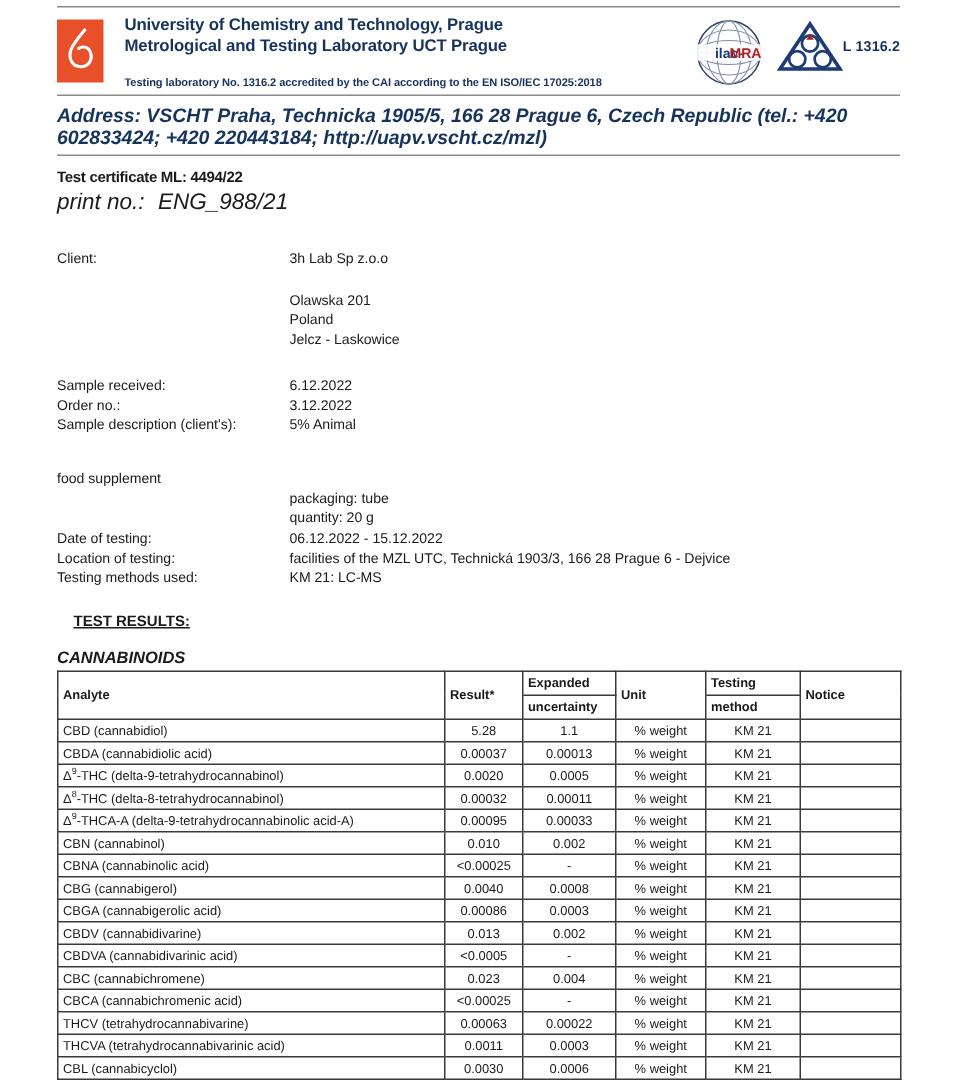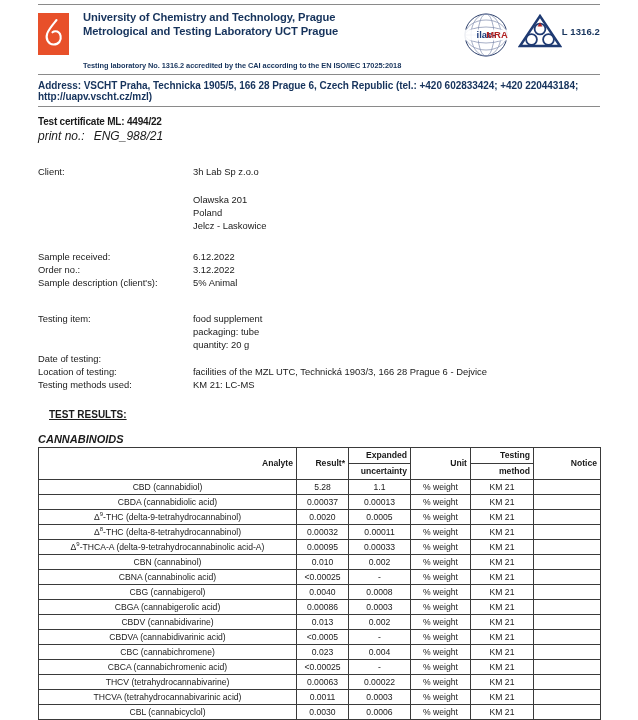--- a/index.html
+++ b/index.html
@@ -55,21 +55,21 @@
   .org-line {
     font-size: 11.2px;
     font-weight: bold;
     line-height: 1.22;
     letter-spacing: -0.1px;
     color: #16335c;
   }
   .accred-line {
     font-size: 7.4px;
     font-weight: bold;
-    margin-top: 23px;
+    margin-top: 12px;
     color: #16335c;
     letter-spacing: -0.05px;
   }
 
   .logo-group {
     flex: 0 0 auto;
     display: flex;
     align-items: flex-start;
     gap: 9px;
     padding-top: 1px;
@@ -83,38 +83,39 @@
   .logo-cai { width: 44px; height: 38px; }
   .cai-label {
     font-size: 9.5px;
     font-weight: bold;
     color: #16335c;
     margin-top: 0px;
     letter-spacing: 0.1px;
   }
 
   .address-line {
-    font-size: 10px;
+    font-size: 13px;
     font-weight: bold;
     padding: 5px 38px 4px 38px;
     color: #16335c;
     letter-spacing: -0.05px;
+    font-style: italic;
   }
 
   
   .title-block {
     padding: 9px 38px 0 38px;
   }
   .doc-title {
     font-size: 10px;
     font-weight: bold;
     letter-spacing: -0.2px;
   }
   .print-no {
-    font-size: 12px;
+    font-size: 15px;
     font-style: italic;
     margin-top: 2px;
   }
   .print-no .pn-label { margin-right: 9px; }
 
   
   .info {
     padding: 0 38px;
     font-size: 9.4px;
   }
@@ -155,25 +156,25 @@
   }
   table.results th,
   table.results td {
     border: 1px solid #3a3a3a;
     padding: 1px 3px;
     height: 12px;
     vertical-align: middle;
   }
   table.results thead th {
     font-weight: bold;
-    text-align: right;
+    text-align: left;
     height: 13px;
   }
   th.col-analyte { text-align: left; }
-  td.analyte { text-align: center; white-space: nowrap; }
+  td.analyte { text-align: left; white-space: nowrap; }
   td.num, td.unit, td.method { text-align: center; }
   td.notice { text-align: center; }
   .hdr-sub {
     border-top: 0 !important;
     border-bottom: 1px solid #3a3a3a !important;
   }
   sup { font-size: 6px; vertical-align: super; line-height: 0; }
 </style>
 </head>
 <body>
@@ -270,33 +271,33 @@
     <div class="info-row">
       <div class="info-label">Sample description (client's):</div>
       <div class="info-value">5% Animal</div>
     </div>
   </div>
 
   <div class="spacer-22"></div>
 
   <div class="info">
     <div class="info-row">
-      <div class="info-label">Testing item:</div>
       <div class="info-value">food supplement</div>
     </div>
     <div class="info-row">
       <div class="info-label"></div>
       <div class="info-value">packaging: tube</div>
     </div>
     <div class="info-row">
       <div class="info-label"></div>
       <div class="info-value">quantity: 20 g</div>
     </div>
     <div class="info-row">
       <div class="info-label">Date of testing:</div>
+      <div class="info-value">06.12.2022 - 15.12.2022</div>
     </div>
     <div class="info-row">
       <div class="info-label">Location of testing:</div>
       <div class="info-value">facilities of the MZL UTC, Technická 1903/3, 166 28 Prague 6 - Dejvice</div>
     </div>
     <div class="info-row">
       <div class="info-label">Testing methods used:</div>
       <div class="info-value">KM 21: LC-MS</div>
     </div>
   </div>

